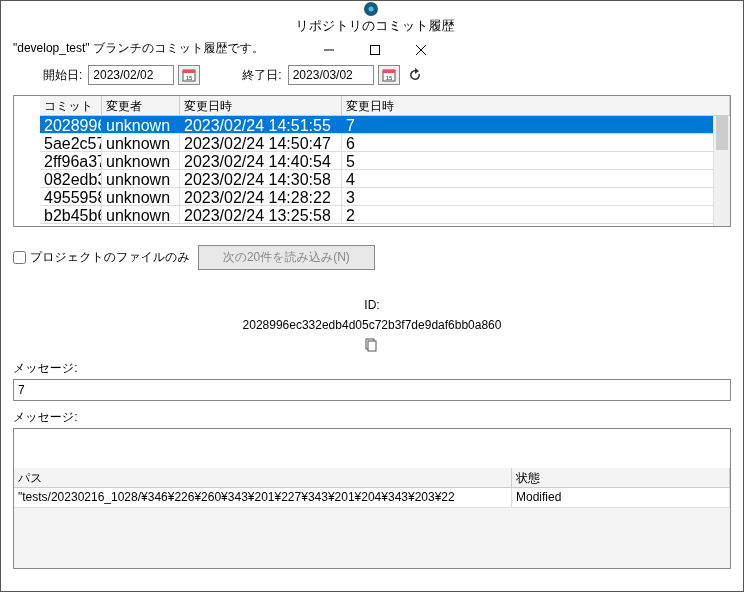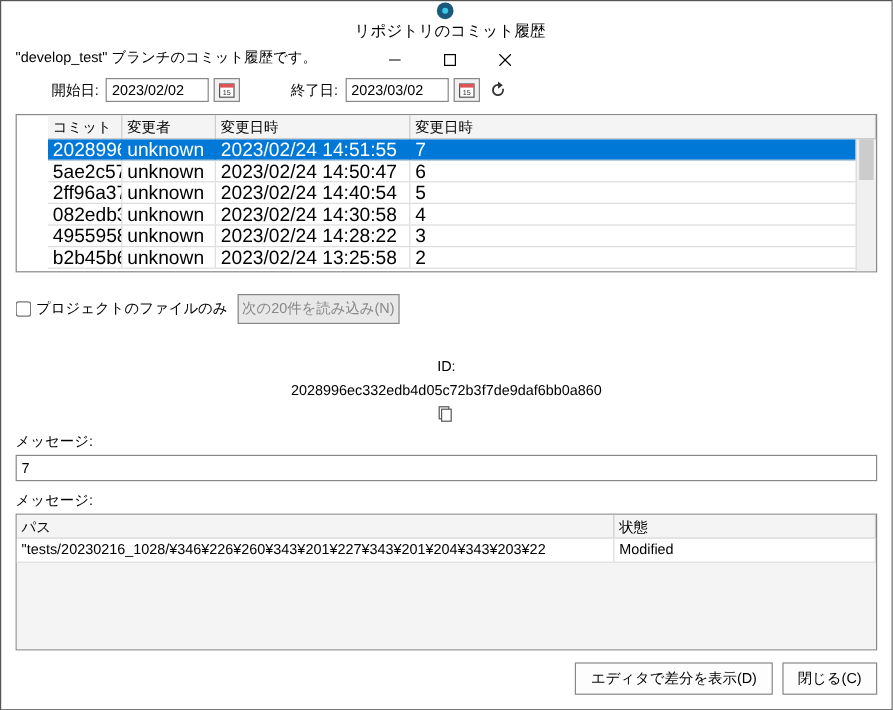--- a/index.html
+++ b/index.html
@@ -30,29 +30,29 @@
 .trow.selected .td { border-right: 1px solid #0078d7; }
 .col-commit { width: 62px; }
 .col-author { width: 78px; }
 .col-date { width: 162px; }
 .col-msg { flex: 1; }
 .scrollbar { position: absolute; right: 0; top: 20px; bottom: 0; width: 17px; background: #f0f0f0; border-left: 1px solid #ddd; }
 .scrollthumb { position: absolute; left: 2px; right: 2px; top: 0; height: 34px; background: #ccc; }
 .belowtable { display: flex; align-items: center; gap: 8px; margin-bottom: 28px; }
 .chk { display: flex; align-items: center; gap: 4px; }
 .chk input { width: 13px; height: 13px; }
-.loadbtn { border: 1px solid #888; background: #e8e8e8; padding: 3px 3px; color: #888; font-size: 12px; font-family: inherit; }
+.loadbtn { border: 1px solid #888; background: #e8e8e8; padding: 3px 24px; color: #888; font-size: 12px; font-family: inherit; }
 .idrow { display: flex; align-items: center; gap: 6px; margin-bottom: 6px; flex-direction: column; }
 .copybtn { width: 16px; height: 16px; cursor: pointer; }
 .copybtn svg { width: 14px; height: 14px; }
 .msglabel { margin-bottom: 2px; }
 .msgbox { border: 1px solid #888; padding: 3px 4px; height: 22px; margin-bottom: 8px; }
 .filelabel { margin-bottom: 2px; }
 .filetable { border: 1px solid #888; flex: 1; display: flex; flex-direction: column; margin-bottom: 10px; }
-.filethead { display: flex; background: #f4f4f4; height: 20px; border-bottom: 1px solid #ccc; }
+.filethead { display: flex; background: #f4f4f4; height: 20px; border-bottom: 1px solid #ccc; margin-top: 39px; }
 .fth { padding: 2px 4px; border-right: 1px solid #ccc; font-size: 12px; }
 .ftbody { flex: 1; background: #f4f4f4; }
 .ftrow { display: flex; background: #fff; height: 20px; border-bottom: 1px solid #ddd; }
 .ftd { padding: 2px 4px; border-right: 1px solid #ddd; font-size: 12px; overflow: hidden; white-space: nowrap; }
 .fcol-path { width: 498px; }
 .fcol-status { flex: 1; }
 .bottombtns { display: flex; justify-content: flex-end; gap: 8px; }
 .btn { border: 1px solid #888; background: #fdfdfd; padding: 4px 12px; font-size: 12px; font-family: inherit; cursor: pointer; }
 </style>
 </head>
@@ -197,18 +197,14 @@
         <div class="fth fcol-status">状態</div>
       </div>
       <div class="ftbody" id="file-tbody">
           <div class="ftrow">
             <div class="ftd fcol-path">"tests/20230216_1028/¥346¥226¥260¥343¥201¥227¥343¥201¥204¥343¥203¥22</div>
             <div class="ftd fcol-status">Modified</div>
           </div>
         </div>
     </div>
 
-    <div class="bottombtns">
-      <button class="btn">エディタで差分を表示(D)</button>
-      <button class="btn">閉じる(C)</button>
-    </div>
   </div>
 </div>
 
 </body></html>

